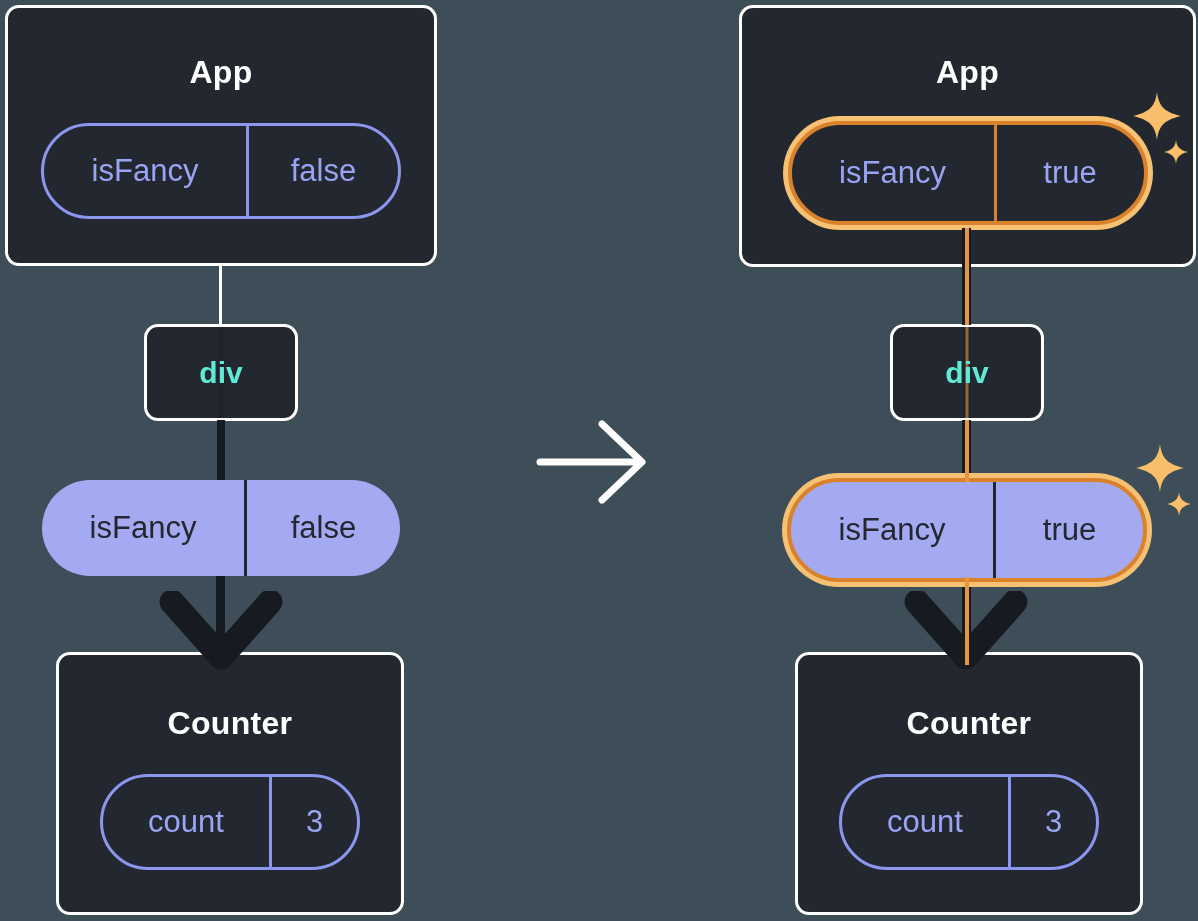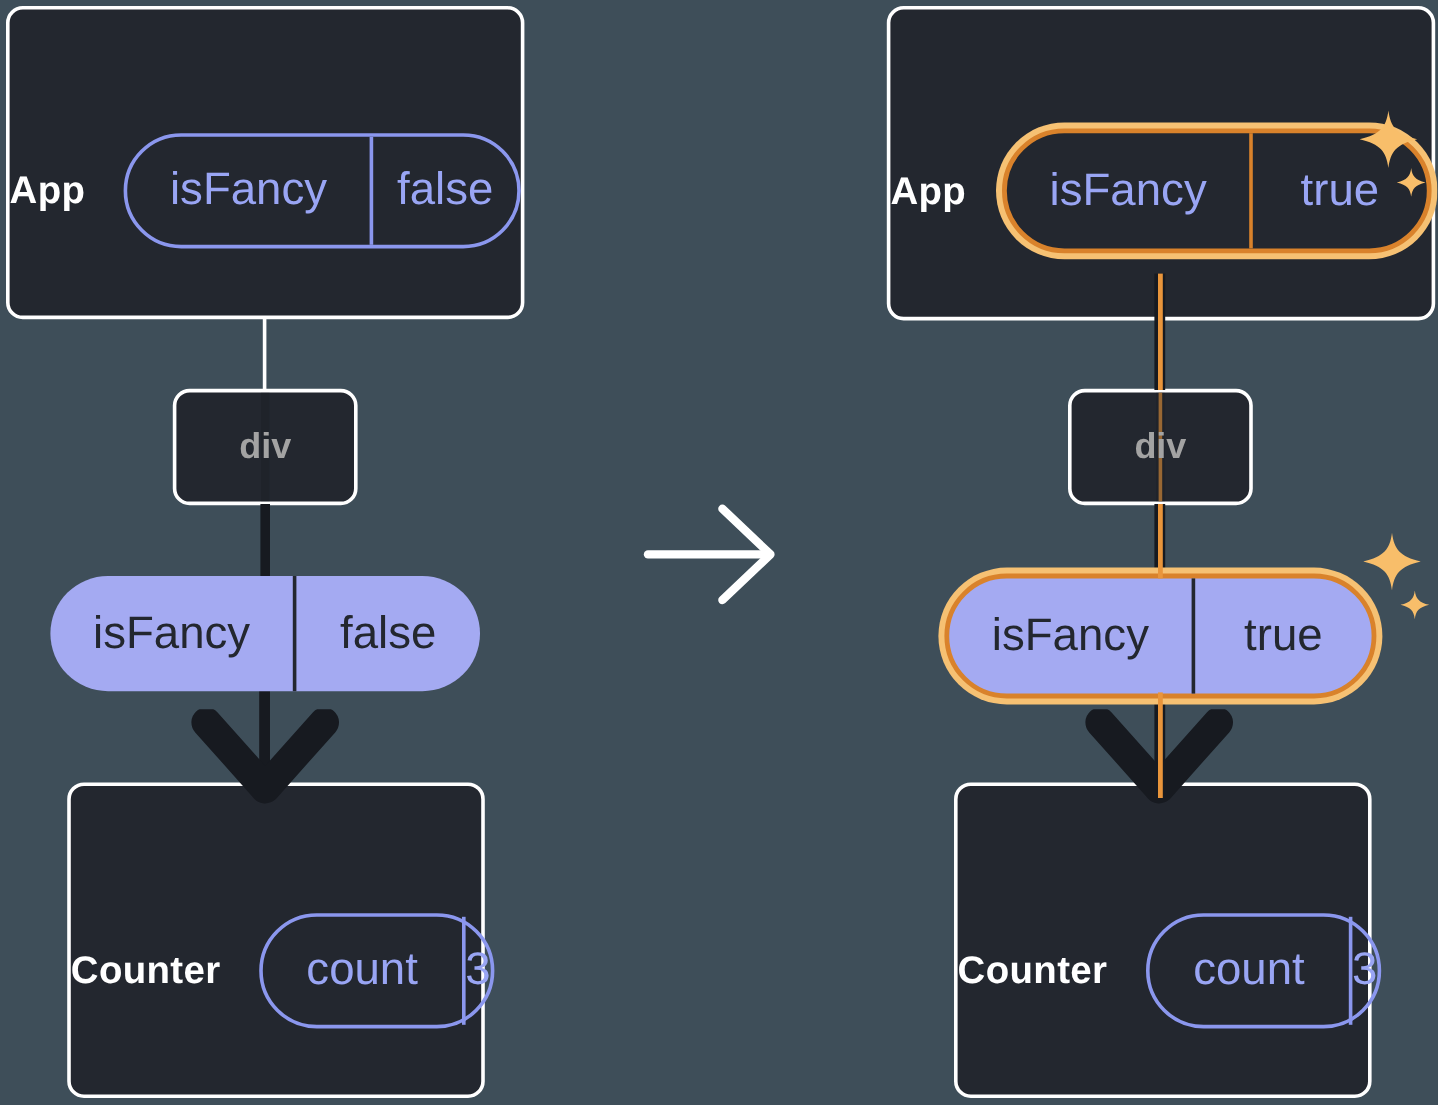--- a/index.html
+++ b/index.html
@@ -11,51 +11,51 @@
     background: var(--background, #3E4E59);
     font-family: "Liberation Sans", sans-serif;
     overflow: hidden;
   }
   .node {
     position: absolute;
     background: var(--node_bg, #23272F);
     border: 3px solid var(--node_border, #fff);
     border-radius: 14px;
     display: flex;
-    flex-direction: row;
+    flex-direction: column;
     align-items: center;
     z-index: 1;
   }
   .node-title {
     color: #ffffff;
     font-size: 32px;
     line-height: 37px;
     font-weight: 600;
     letter-spacing: .3px;
   }
   .div-node { justify-content: center; overflow: hidden; }
-  .div-label { color: #a3a3a3; font-size: 30px; font-weight: 600; position: relative; z-index: 1; }
+  .div-label { color: #5eead4; font-size: 30px; font-weight: 600; position: relative; z-index: 1; }
   .thru { position: absolute; left: 50%; top: 0; bottom: 0; transform: translateX(-50%); }
   .thru.dark { width: 7px; background: var(--arrow_dark, #171A20); opacity: .3; }
   .thru.orange { width: 3px; background: var(--orange_line, #E9953B); opacity: .6; }
 
   .pill {
     display: flex;
     align-items: stretch;
     height: 96px;
     border-radius: 999px;
     position: relative;
     z-index: 3;
   }
   .pill.abs { position: absolute; }
   .cell {
     display: flex;
     align-items: center;
     justify-content: center;
-    font-size: 38px;
+    font-size: 31px;
     text-align: right;
   }
   .cell.val { flex: 1; }
   .kw-lg { width: 202px; }
   .kw-sm { width: 166px; }
   .pill .divider { width: 3px; background: var(--purple_border, #8B97EE); }
   .pill-outline { border: 3px solid var(--purple_border, #8B97EE); background: transparent; }
   .pill-outline .cell { color: var(--purple_text, #99A5F4); }
   .pill-filled { background: var(--pill_fill, #A4AAF2); }
   .pill-filled .cell { color: var(--dark_text, #23272F); }

